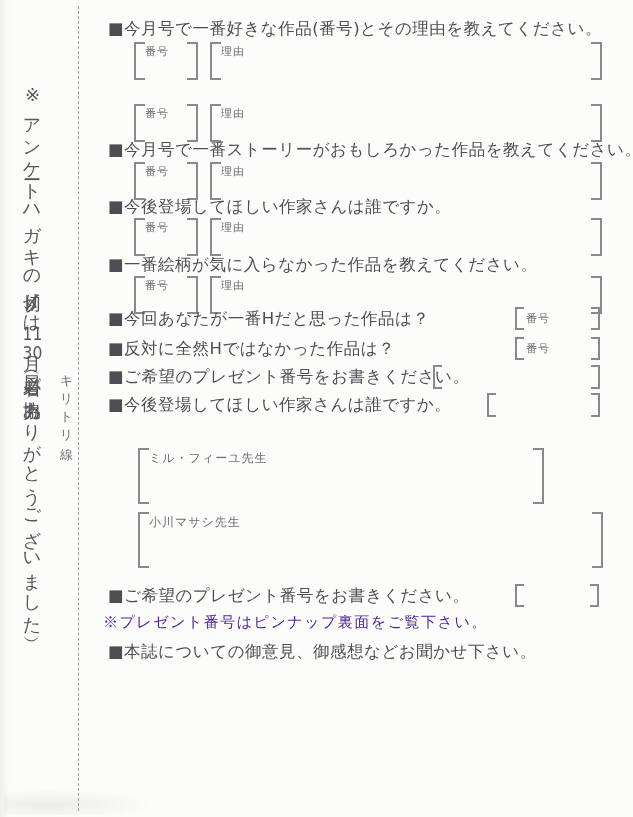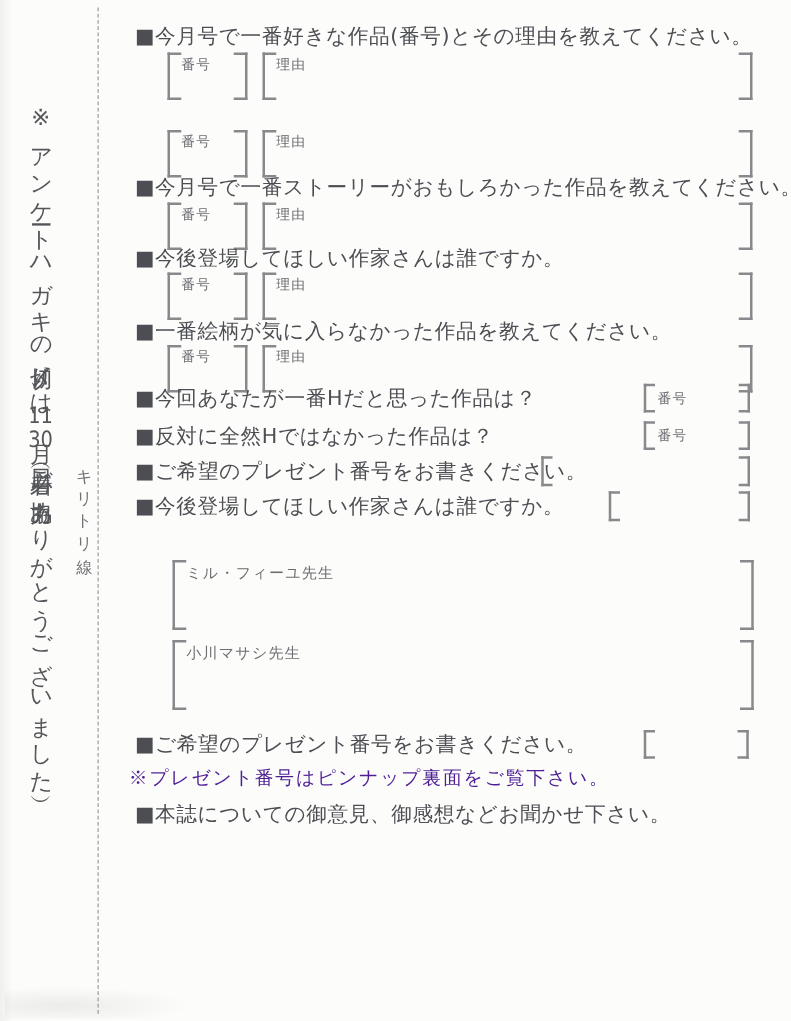--- a/index.html
+++ b/index.html
@@ -150,21 +150,21 @@
     <span class="bk-l"></span>
     <span class="bk-r"></span>
   </div>
 
   <div class="qh" style="top:394px">■今後登場してほしい作家さんは誰ですか。</div>
   <div class="bk thin" style="left:487px;top:393px;width:113px;height:24px">
     <span class="bk-l"></span>
     <span class="bk-r"></span>
   </div>
 
-  <div class="bk" style="left:138px;top:448px;width:465px;height:56px">
+  <div class="bk" style="left:138px;top:448px;width:406px;height:56px">
     <span class="bk-l"></span>
     <span class="bk-r"></span>
     <span class="bk-label big">ミル・フィーユ先生</span>
   </div>
   <div class="bk" style="left:138px;top:512px;width:465px;height:56px">
     <span class="bk-l"></span>
     <span class="bk-r"></span>
     <span class="bk-label big">小川マサシ先生</span>
   </div>
 

